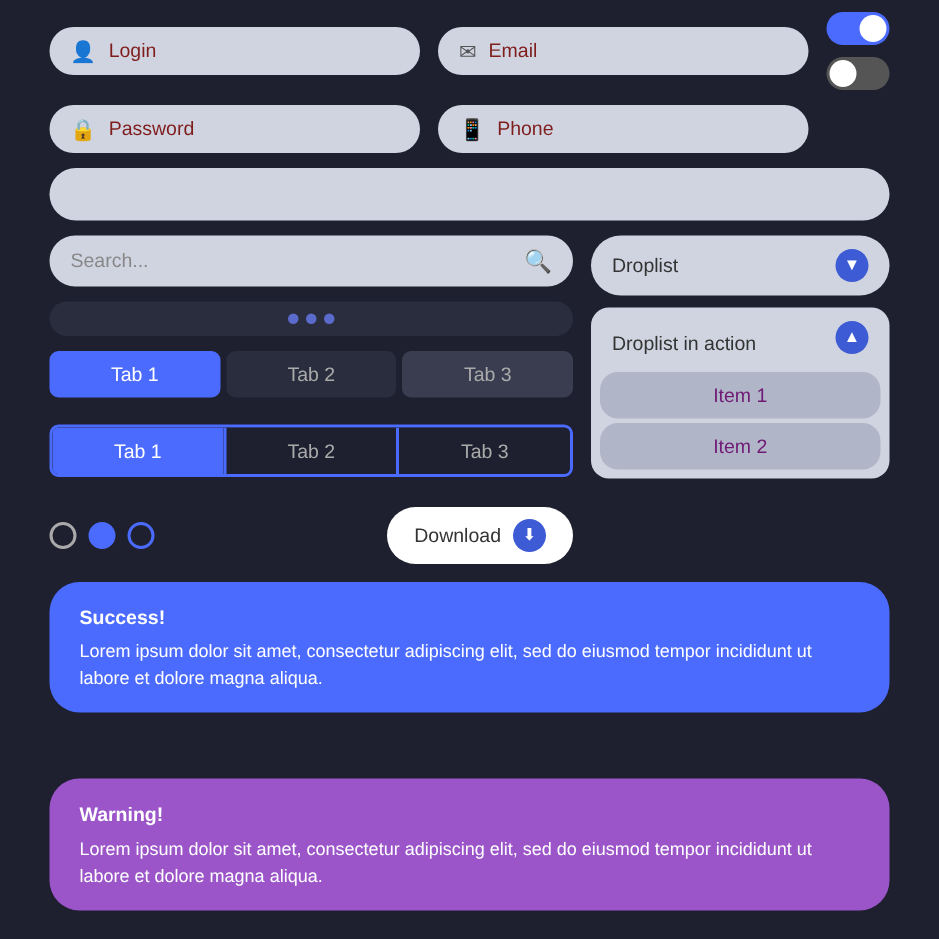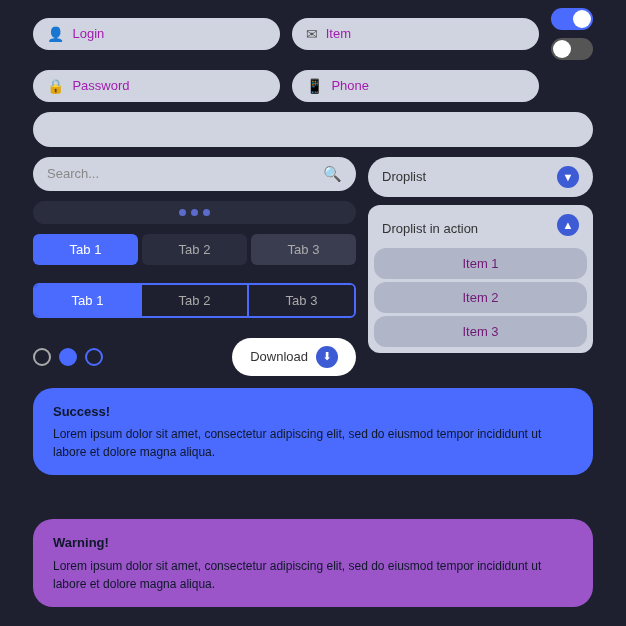--- a/index.html
+++ b/index.html
@@ -41,21 +41,21 @@
       min-width: 0;
     }
 
     .input-field .icon {
       font-size: 14px;
       color: #555;
       flex-shrink: 0;
     }
 
     .input-field span.label {
-      color: #a21caf;
+      color: #7f1d1d;
       font-size: 13px;
     }
 
     .toggle-group {
       display: flex;
       flex-direction: column;
       gap: 8px;
       align-items: center;
     }
 
@@ -321,21 +321,21 @@
       font-size: 11px;
     }
 
     
     .alert {
       border-radius: 20px;
       padding: 14px 20px;
       margin-bottom: 12px;
       font-size: 12px;
       line-height: 1.5;
-      color: #0f172a;
+      color: #ffffff;
     }
 
     .alert.success {
       background: #4b6bff;
     }
 
     .alert.warning {
       background: #9b55c9;
       margin-top: 44px;
     }
@@ -353,39 +353,39 @@
     }
 
     .col-left-inputs {
       flex: 1.1;
       display: flex;
       flex-direction: column;
       gap: 10px;
     }
 
     .col-right-drop {
-      width: 225px;
+      width: 199px;
       display: flex;
       flex-direction: column;
       gap: 8px;
     }
   </style>
 </head>
 <body>
 
 <div class="container">
 
   <div class="row">
     <div class="input-field">
       <span class="icon">👤</span>
       <span class="label">Login</span>
     </div>
     <div class="input-field">
       <span class="icon">✉</span>
-      <span class="label">Item</span>
+      <span class="label">Email</span>
     </div>
     <div class="toggle-group">
       <div class="toggle on">
         <div class="toggle-knob"></div>
       </div>
       <div class="toggle off">
         <div class="toggle-knob"></div>
       </div>
     </div>
   </div>
@@ -466,23 +466,20 @@
         <div class="droplist-header">
           <span>Droplist in action</span>
           <div class="droplist-chevron-up">▲</div>
         </div>
         <div class="droplist-item">
           <span>Item 1</span>
         </div>
         <div class="droplist-item">
           <span>Item 2</span>
         </div>
-        <div class="droplist-item">
-          <span>Item 3</span>
-        </div>
       </div>
     </div>
   </div>
 
   <div class="alert success">
     <div class="alert-title">Success!</div>
     <div>Lorem ipsum dolor sit amet, consectetur adipiscing elit, sed do eiusmod tempor incididunt ut labore et dolore magna aliqua.</div>
   </div>
 
   <div class="alert warning">

